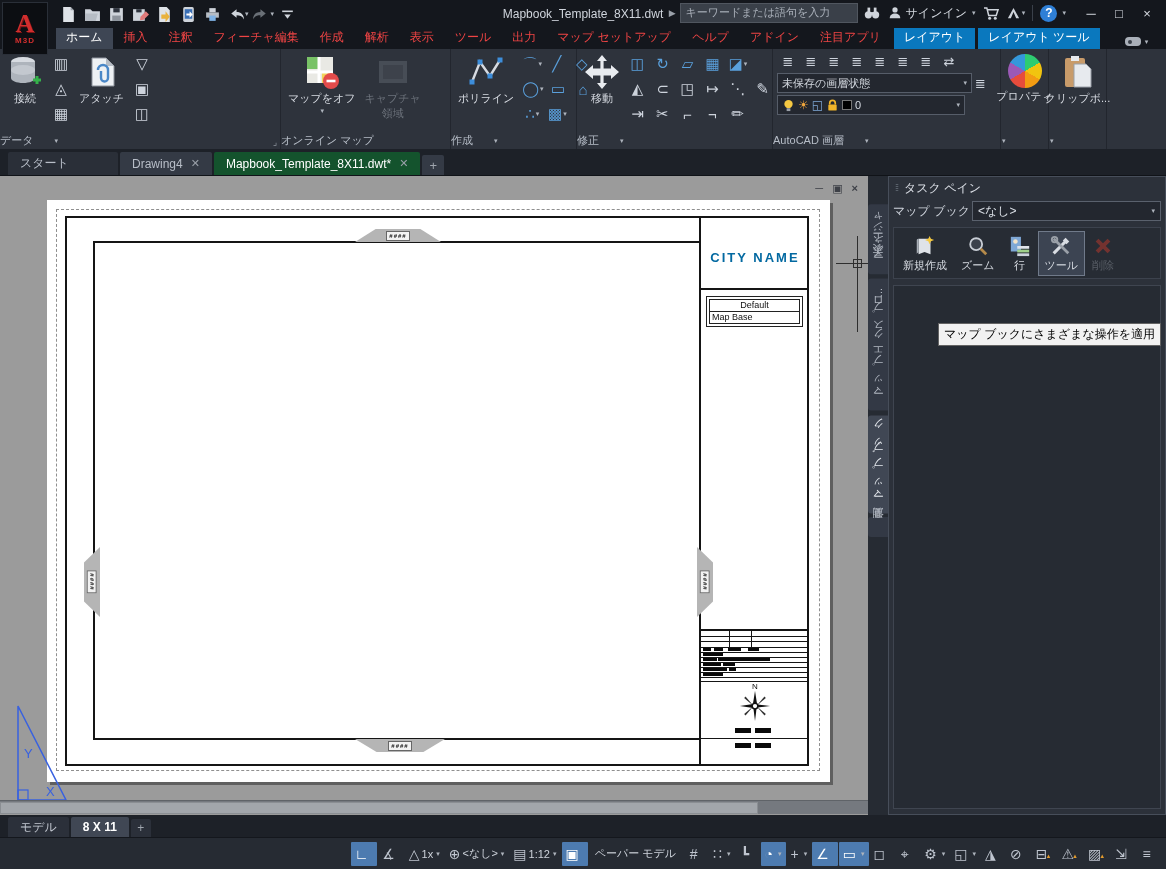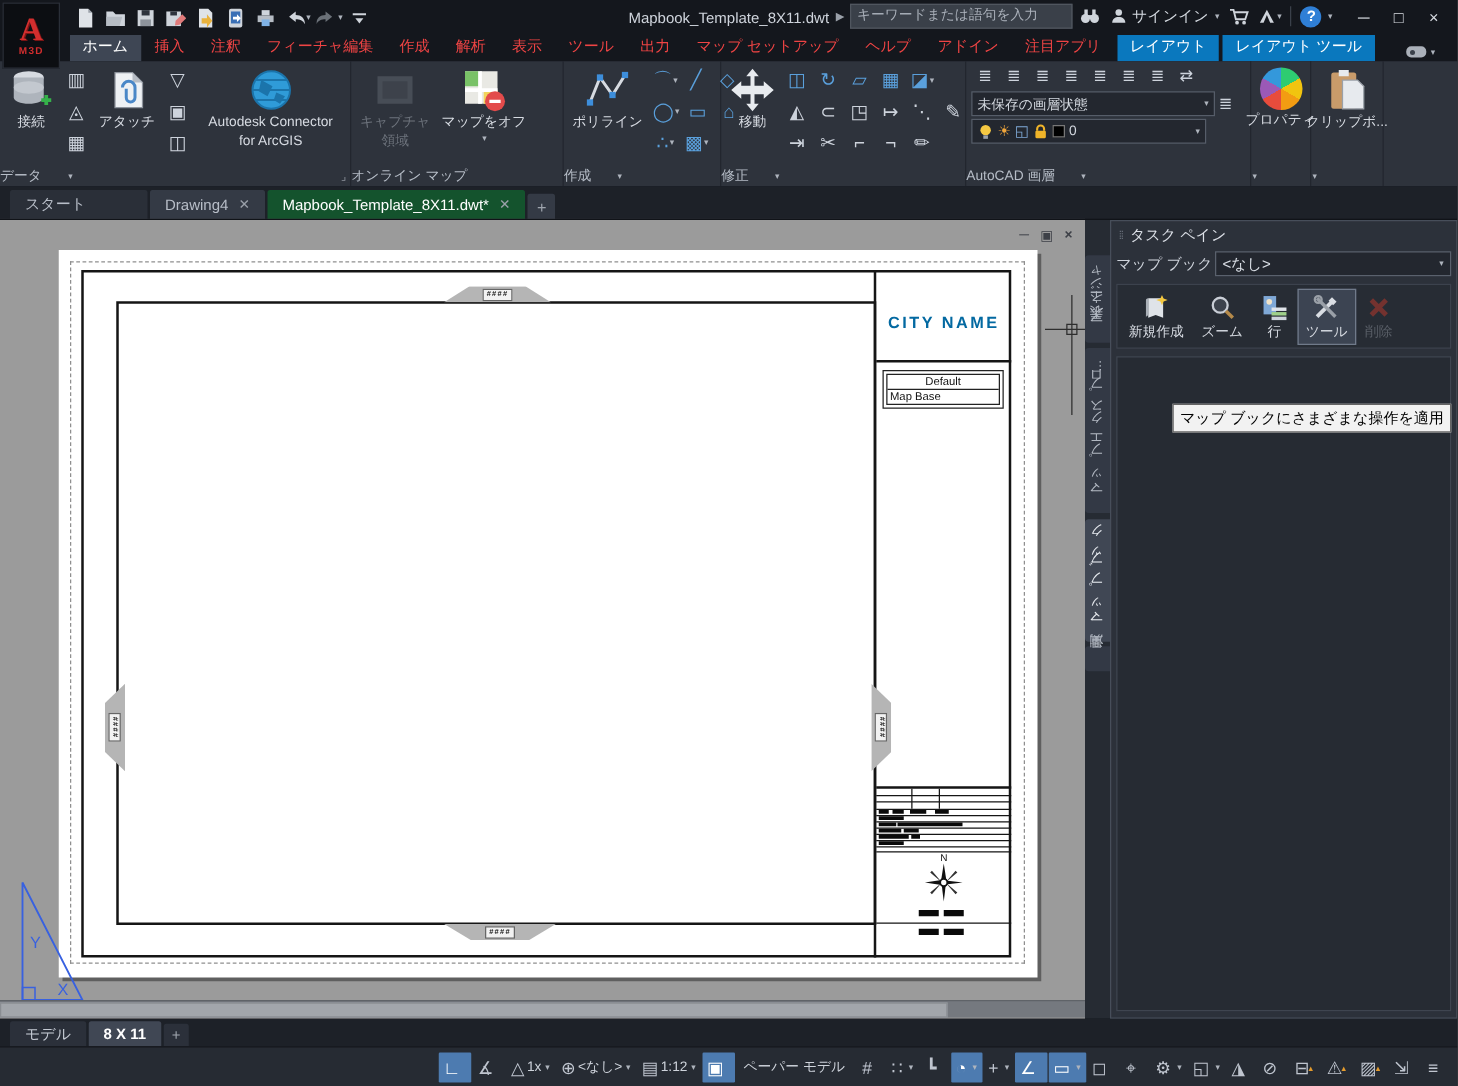--- a/index.html
+++ b/index.html
@@ -510,50 +510,43 @@
             </span>
 
             <span class="gbtn">
               <span class="gg">▣</span>
             </span>
 
             <span class="gbtn">
               <span class="gg">◫</span>
             </span>
           </div>
-        <div class="bigbtn" style="width:128px">
-          <svg class="bigicon">
-              <use href="#i-globe"></use>
-            </svg>
-          <span class="blabel">Autodesk Connector</span>
-          <span class="blabel">for ArcGIS</span>
-        </div>
       </div>
       <div class="p-label">
         <span>データ</span>
           <span class="caret">▾</span>
         <span class="launch">⌟</span>
       </div>
     </div>
 
     <div class="rpanel" style="width:170px">
       <div class="p-body">
+        <div class="bigbtn">
+          <svg class="bigicon">
+              <use href="#i-mapoff"></use>
+            </svg>
+          <span class="blabel">マップをオフ</span>
+          <span class="caret">▾</span>
+        </div>
         <div class="bigbtn disabled">
           <svg class="bigicon" opacity="0.55">
               <use href="#i-capture"></use>
             </svg>
           <span class="blabel">キャプチャ</span>
           <span class="blabel">領域</span>
-        </div>
-        <div class="bigbtn">
-          <svg class="bigicon">
-              <use href="#i-mapoff"></use>
-            </svg>
-          <span class="blabel">マップをオフ</span>
-          <span class="caret">▾</span>
         </div>
       </div>
       <div class="p-label">
         <span>オンライン マップ</span>
       </div>
     </div>
 
     <div class="rpanel" style="width:126px">
       <div class="p-body">
         <div class="bigbtn">

